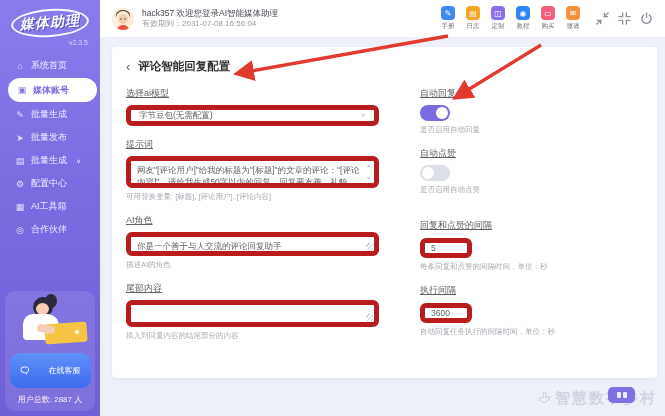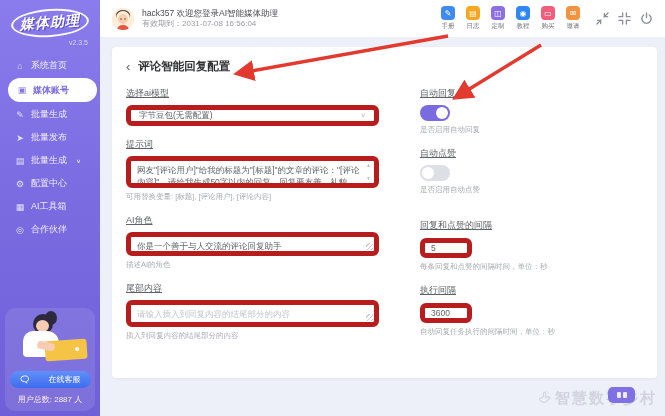--- a/index.html
+++ b/index.html
@@ -46,21 +46,21 @@
   .illus .hair { position:absolute; left:36px; top:-3px; width:12px; height:14px; border-radius:50%; background:#2e2a3d; }
   .illus .face { position:absolute; left:27px; top:6px; width:13px; height:12px; border-radius:50%; background:#f6cdb4; }
   .illus .body { position:absolute; left:14px; top:17px; width:36px; height:26px; border-radius:10px 12px 4px 4px; background:#ffffff; }
   .illus .laptop { position:absolute; left:36px; top:26px; width:42px; height:20px; border-radius:3px; background:#f6c445; transform:rotate(-4deg); }
   .illus .laptop-dot { position:absolute; left:66px; top:33px; width:4px; height:4px; border-radius:50%; background:#ffffff; }
   .illus .arm { position:absolute; left:28px; top:28px; width:18px; height:8px; border-radius:4px; background:#f6cdb4; transform:rotate(12deg); }
   .support-btn {
     display:inline-flex; align-items:center; gap:20px;
     background:linear-gradient(180deg,#5f90f8,#3e6cf0);
     color:#fff; font-size:8px; border:none; border-radius:10px;
-    padding:3px 10px; cursor:pointer;
+    padding:12px 10px; cursor:pointer;
   }
   .user-total { color:#fdeef2; font-size:8px; margin-top:6px; }
   
   .header {
     position:absolute; left:100px; right:0; top:0; height:37px;
     background:#ffffff; display:flex; align-items:center; padding:0 12px; z-index:4;
   }
   .avatar { width:22px; height:22px; border-radius:50%; overflow:hidden; flex:0 0 auto; background:#fde8d7; }
   .user-lines { margin-left:8px; line-height:1.3; }
   .welcome { font-size:8.5px; color:#4a4a55; }
@@ -277,21 +277,20 @@
     <div class="f-label">AI角色</div>
     <div class="ta ta-role">
       <span>你是一个善于与人交流的评论回复助手</span>
       <span class="resize-grip"></span>
     </div>
     <div class="helper">描述AI的角色</div>
     <div class="gap"></div>
 
     <div class="f-label">尾部内容</div>
     <div class="ta ta-tail">
-      <span>请输入插入到回复内容的结尾部分的内容</span>
       <span class="resize-grip"></span>
     </div>
     <div class="helper">插入到回复内容的结尾部分的内容</div>
   </div>
 
   <div class="col-right">
     <div class="f-label">自动回复</div>
     <div class="toggle on">
         <span class="knob"></span>
       </div>

